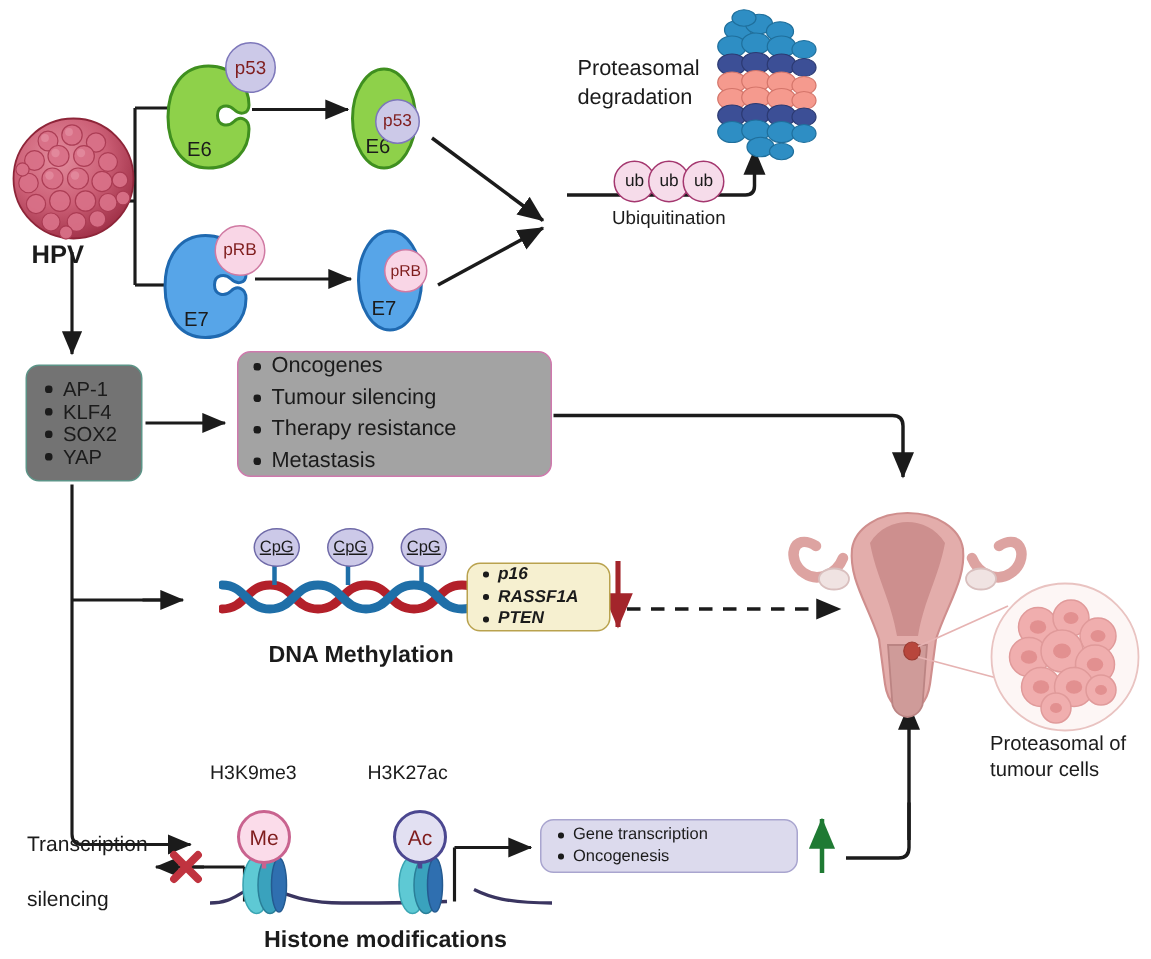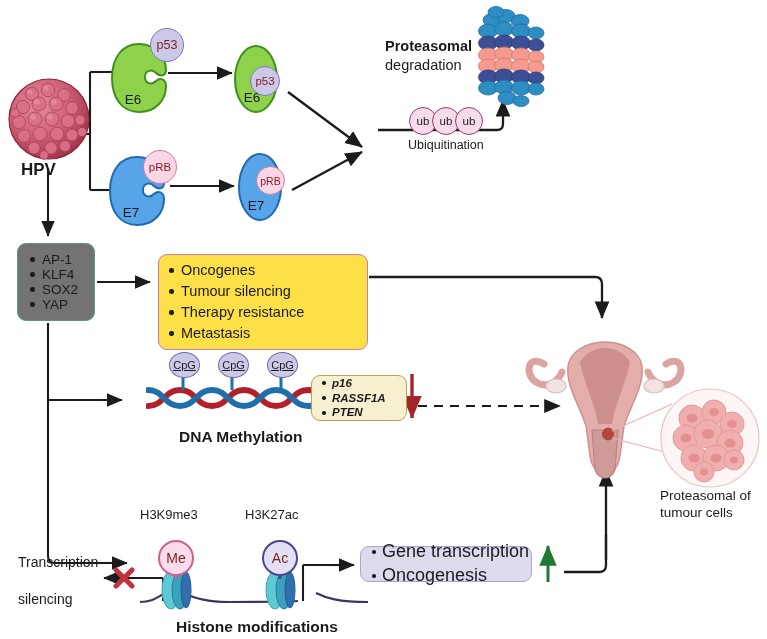--- a/index.html
+++ b/index.html
@@ -63,41 +63,41 @@
 
   #tf-box {
     left: 17px; top: 243px; width: 78px; height: 78px;
     background: #737373;
     border: 1.6px solid #5c9487;
   }
   #tf-box li { font-size: 13.5px; }
   #tf-box ul { padding-left: 24px; }
 
   #onco-box {
-    left: 158px; top: 254px; width: 210px; height: 96px;
-    background: #fde047;
+    left: 158px; top: 234px; width: 210px; height: 84px;
+    background: #a3a3a3;
     border: 1.6px solid #cf79ad;
   }
   #onco-box li { font-size: 14.5px; line-height: 1.45; }
 
   #tsg-box {
     left: 311px; top: 375px; width: 96px; height: 46px;
     background: #f6f0d0;
     border: 1.6px solid #b9a24e;
   }
   #tsg-box li { font-size: 11.5px; font-style: italic; font-weight: bold; line-height: 1.3; }
   #tsg-box ul { padding-left: 20px; }
   #tsg-box li::before { width: 3.6px; height: 3.6px; left: -10px; margin-top: -1.8px; }
 
   #gene-box {
     left: 360px; top: 546px; width: 172px; height: 36px;
     background: #dcdaed;
     border: 1.4px solid #a9a5cf;
   }
-  #gene-box li { font-size: 18px; line-height: 1.32; }
+  #gene-box li { font-size: 11px; line-height: 1.32; }
   #gene-box ul { padding-left: 21px; }
   #gene-box li::before { width: 3.6px; height: 3.6px; left: -10px; margin-top: -1.8px; }
 
   
   .circ {
     position: absolute;
     border-radius: 50%;
     display: flex;
     align-items: center;
     justify-content: center;
@@ -336,21 +336,21 @@
       <g fill="#2e8ec4">
         <ellipse cx="16" cy="84" rx="9.5" ry="7"></ellipse>
           <ellipse cx="32" cy="83" rx="9.5" ry="7"></ellipse>
         <ellipse cx="49" cy="84" rx="9.5" ry="7"></ellipse>
           <ellipse cx="64" cy="85" rx="8" ry="6"></ellipse>
         <ellipse cx="35" cy="94" rx="9" ry="6.5"></ellipse>
           <ellipse cx="49" cy="97" rx="8" ry="5.5"></ellipse>
       </g>
     </g>
   </svg>
-  <div class="lbl txt-prot" style="left:385px; top:38px;font-weight:bold;">Proteasomal</div>
+  <div class="lbl txt-prot" style="left:385px; top:38px;">Proteasomal</div>
   <div class="lbl txt-prot" style="left:385px; top:57px;">degradation</div>
 
   <div class="ub" id="ub1" style="left:409px; top:107px;">ub</div>
   <div class="ub" id="ub2" style="left:432px; top:107px;">ub</div>
   <div class="ub" id="ub3" style="left:455px; top:107px;">ub</div>
   <div class="lbl txt-ubiq" style="left:408px; top:138px;">Ubiquitination</div>
 
   <div class="box" id="tf-box">
     <ul>
       <li>AP-1</li>

